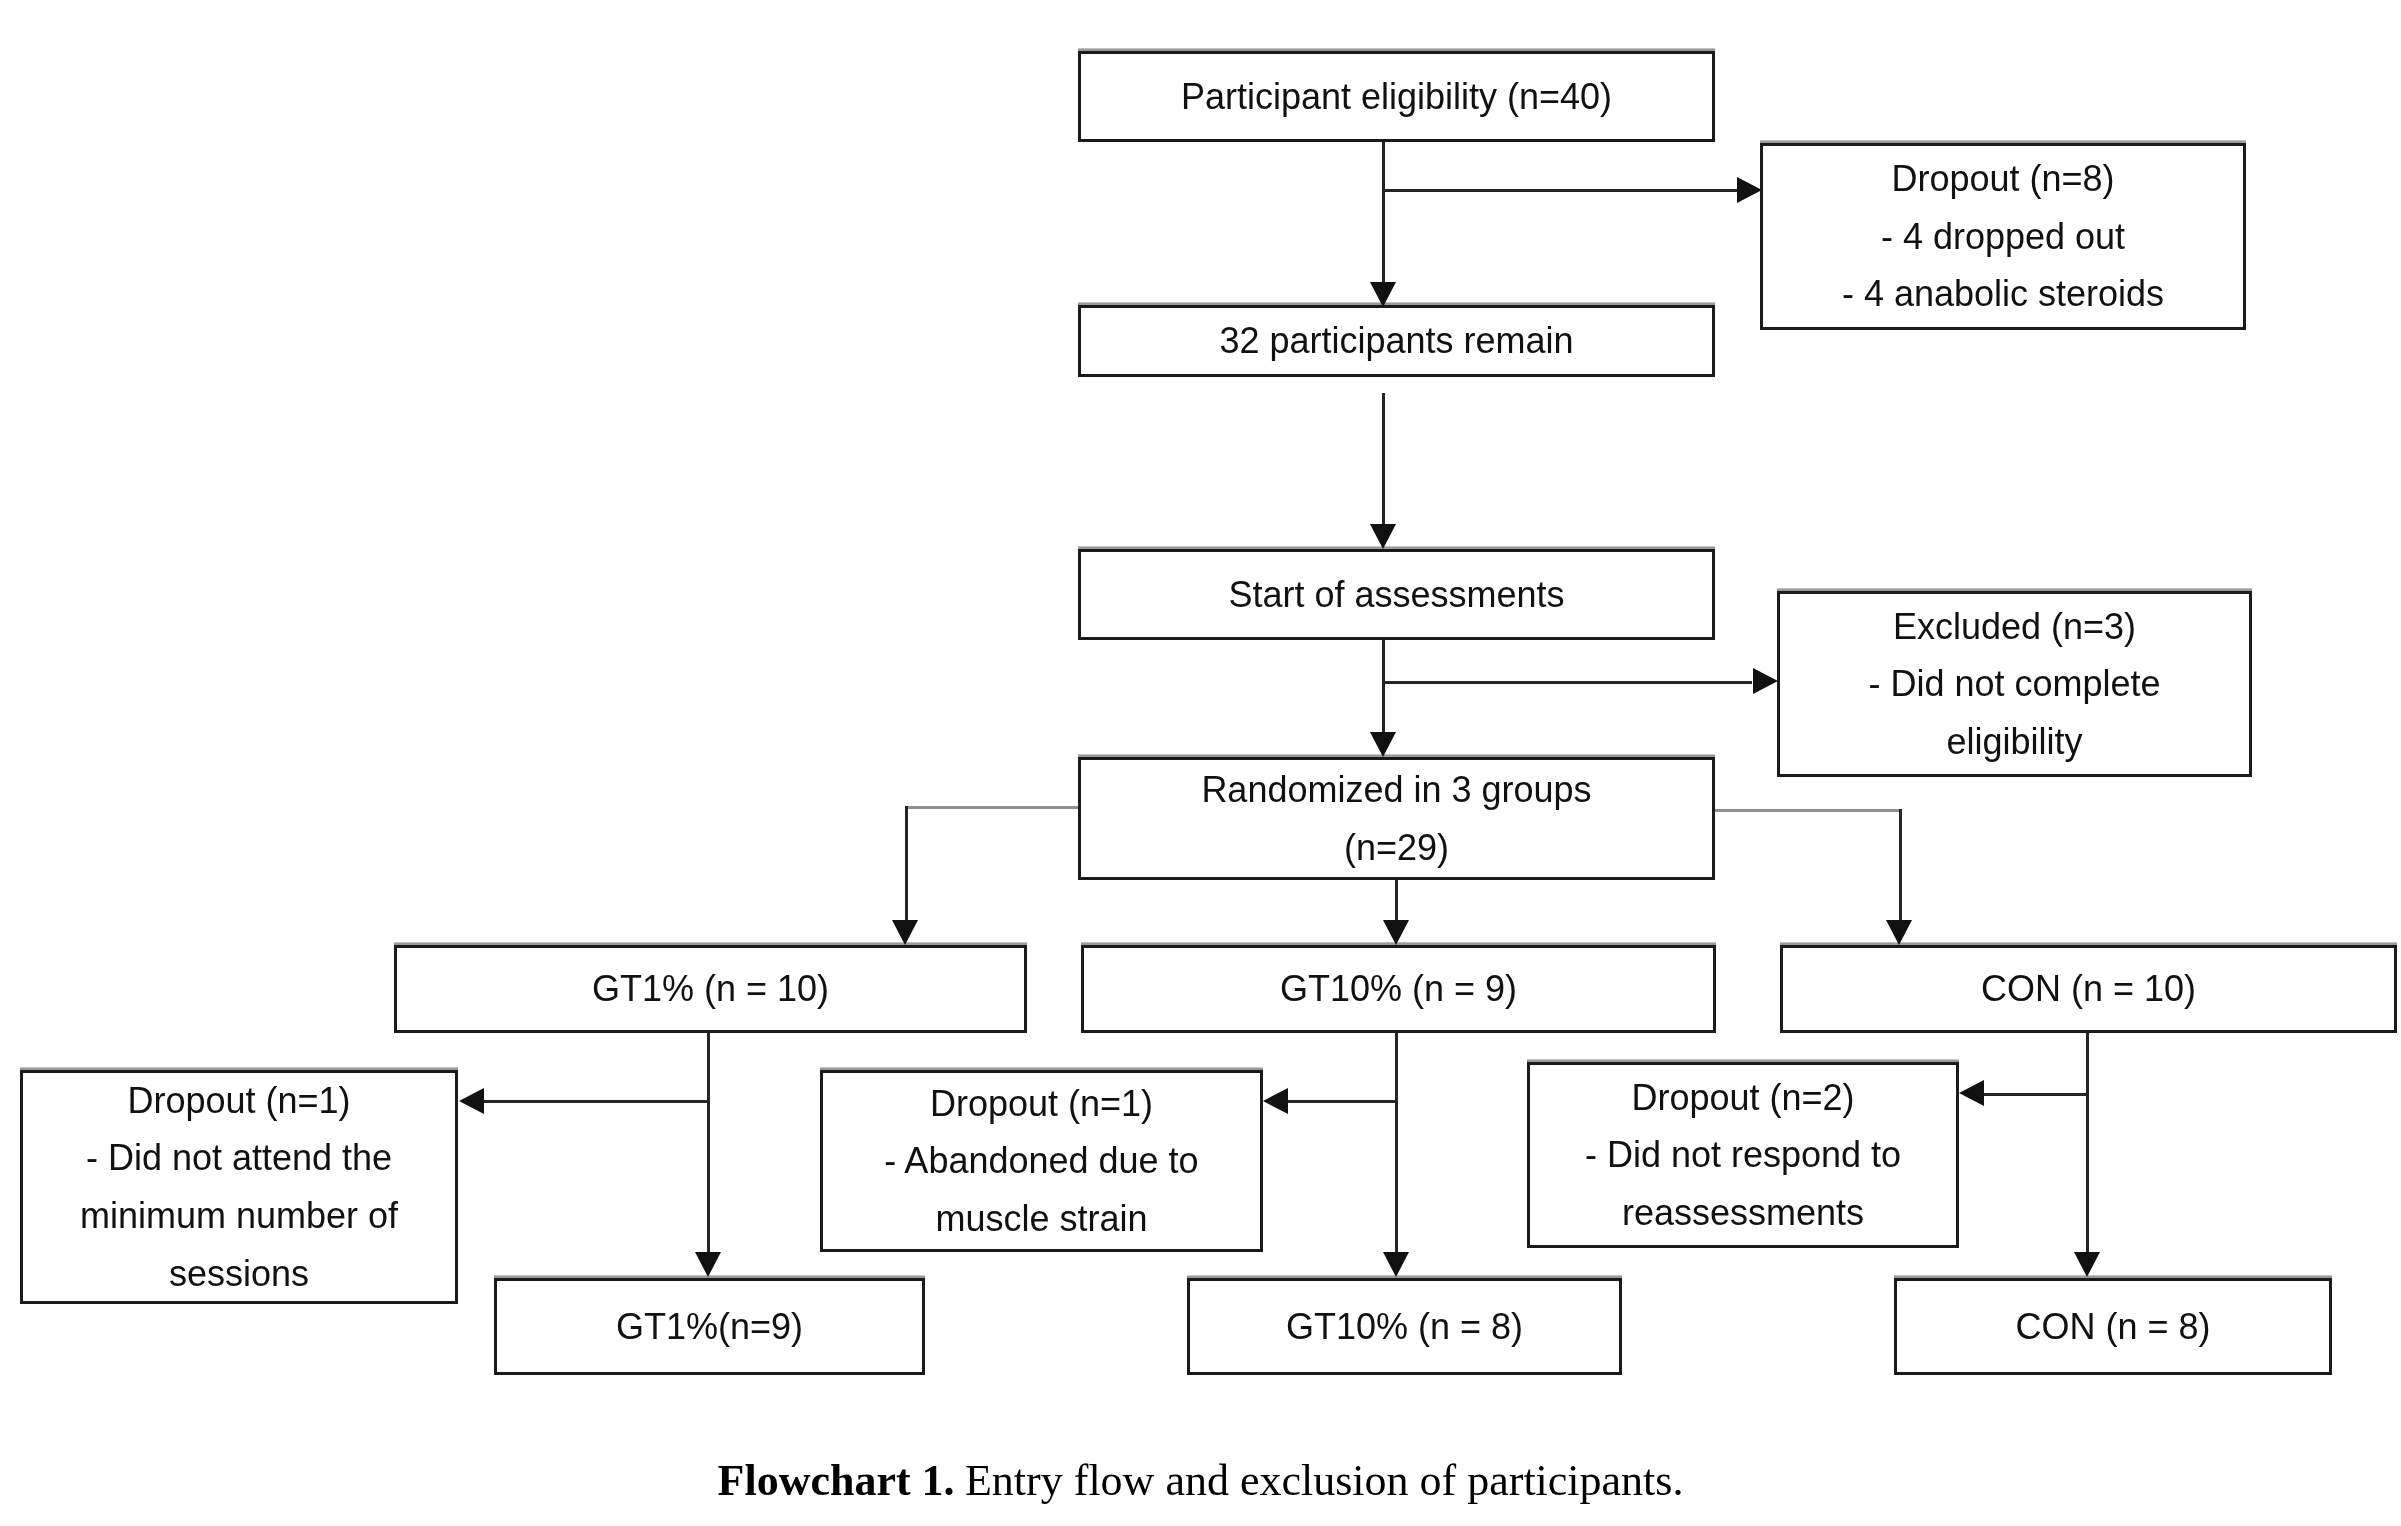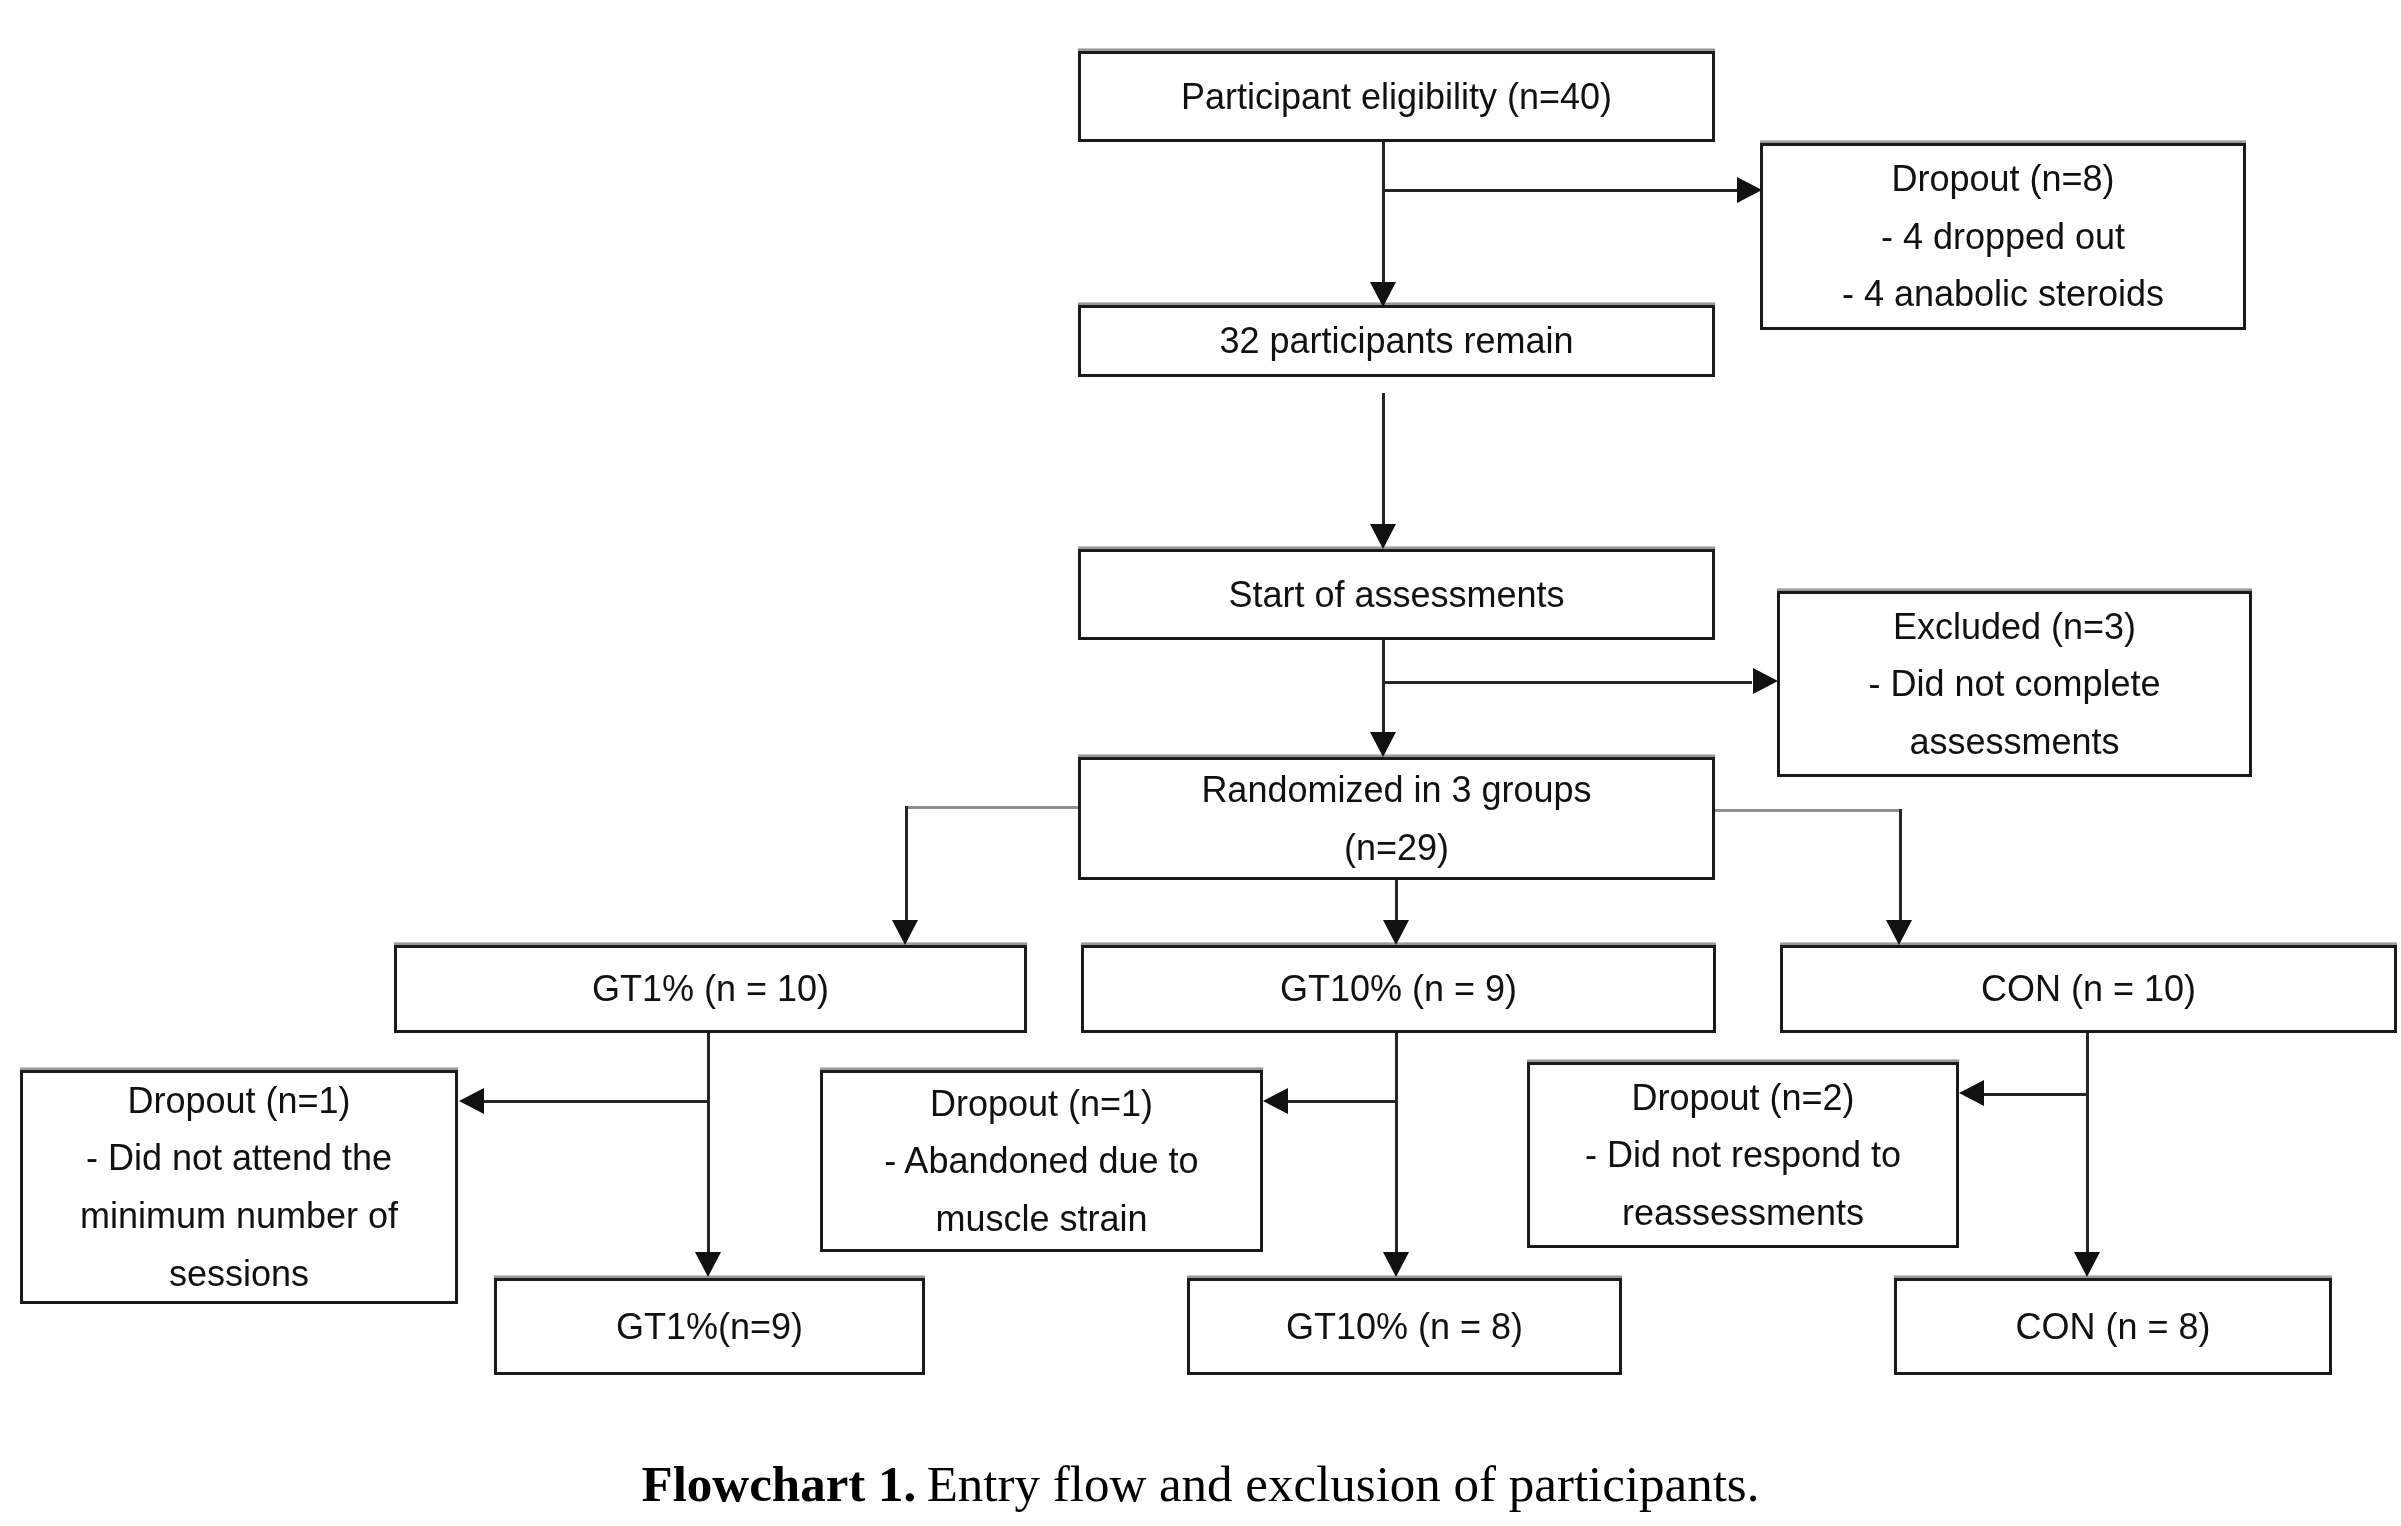--- a/index.html
+++ b/index.html
@@ -32,21 +32,21 @@
   .hline.gray{background:#8f8f8f;height:2.6px;}
   .arr{position:absolute;width:0;height:0;}
   .arr.down{border-left:13.6px solid transparent;border-right:13.6px solid transparent;border-top:25px solid #111;}
   .arr.right{border-top:13.6px solid transparent;border-bottom:13.6px solid transparent;border-left:25px solid #111;}
   .arr.left{border-top:13.6px solid transparent;border-bottom:13.6px solid transparent;border-right:25px solid #111;}
   .caption{
     position:absolute;
     left:0;top:1455px;width:100%;
     text-align:center;
     font-family:"Liberation Serif", serif;
-    font-size:51px;
+    font-size:44px;
     color:#000;
   }
   .caption .cap-label{font-weight:bold;margin-right:10.4px;}
 </style>
 </head>
 <body>
 
 <div class="canvas">
 
   <div class="node" style="left:1078px;top:51px;width:637px;height:91px;">
@@ -62,21 +62,21 @@
   <div class="node" style="left:1078px;top:305px;width:637px;height:72px;">
     <span>32 participants remain</span>
   </div>
 
   <div class="node" style="left:1078px;top:549px;width:637px;height:91px;">
     <span>Start of assessments</span>
   </div>
 
   <div class="node multi" style="left:1777px;top:591px;width:475px;height:186px;">
     <div>Excluded (n=3)</div>
-    <div>- Did not complete assessments</div>
+    <div>- Did not complete eligibility</div>
   </div>
 
   <div class="node multi" style="left:1078px;top:757px;width:637px;height:123px;">
     <div>Randomized in 3 groups</div>
     <div>(n=29)</div>
   </div>
 
   <div class="node" style="left:394px;top:945px;width:633px;height:88px;">
     <span>GT1% (n = 10)</span>
   </div>

